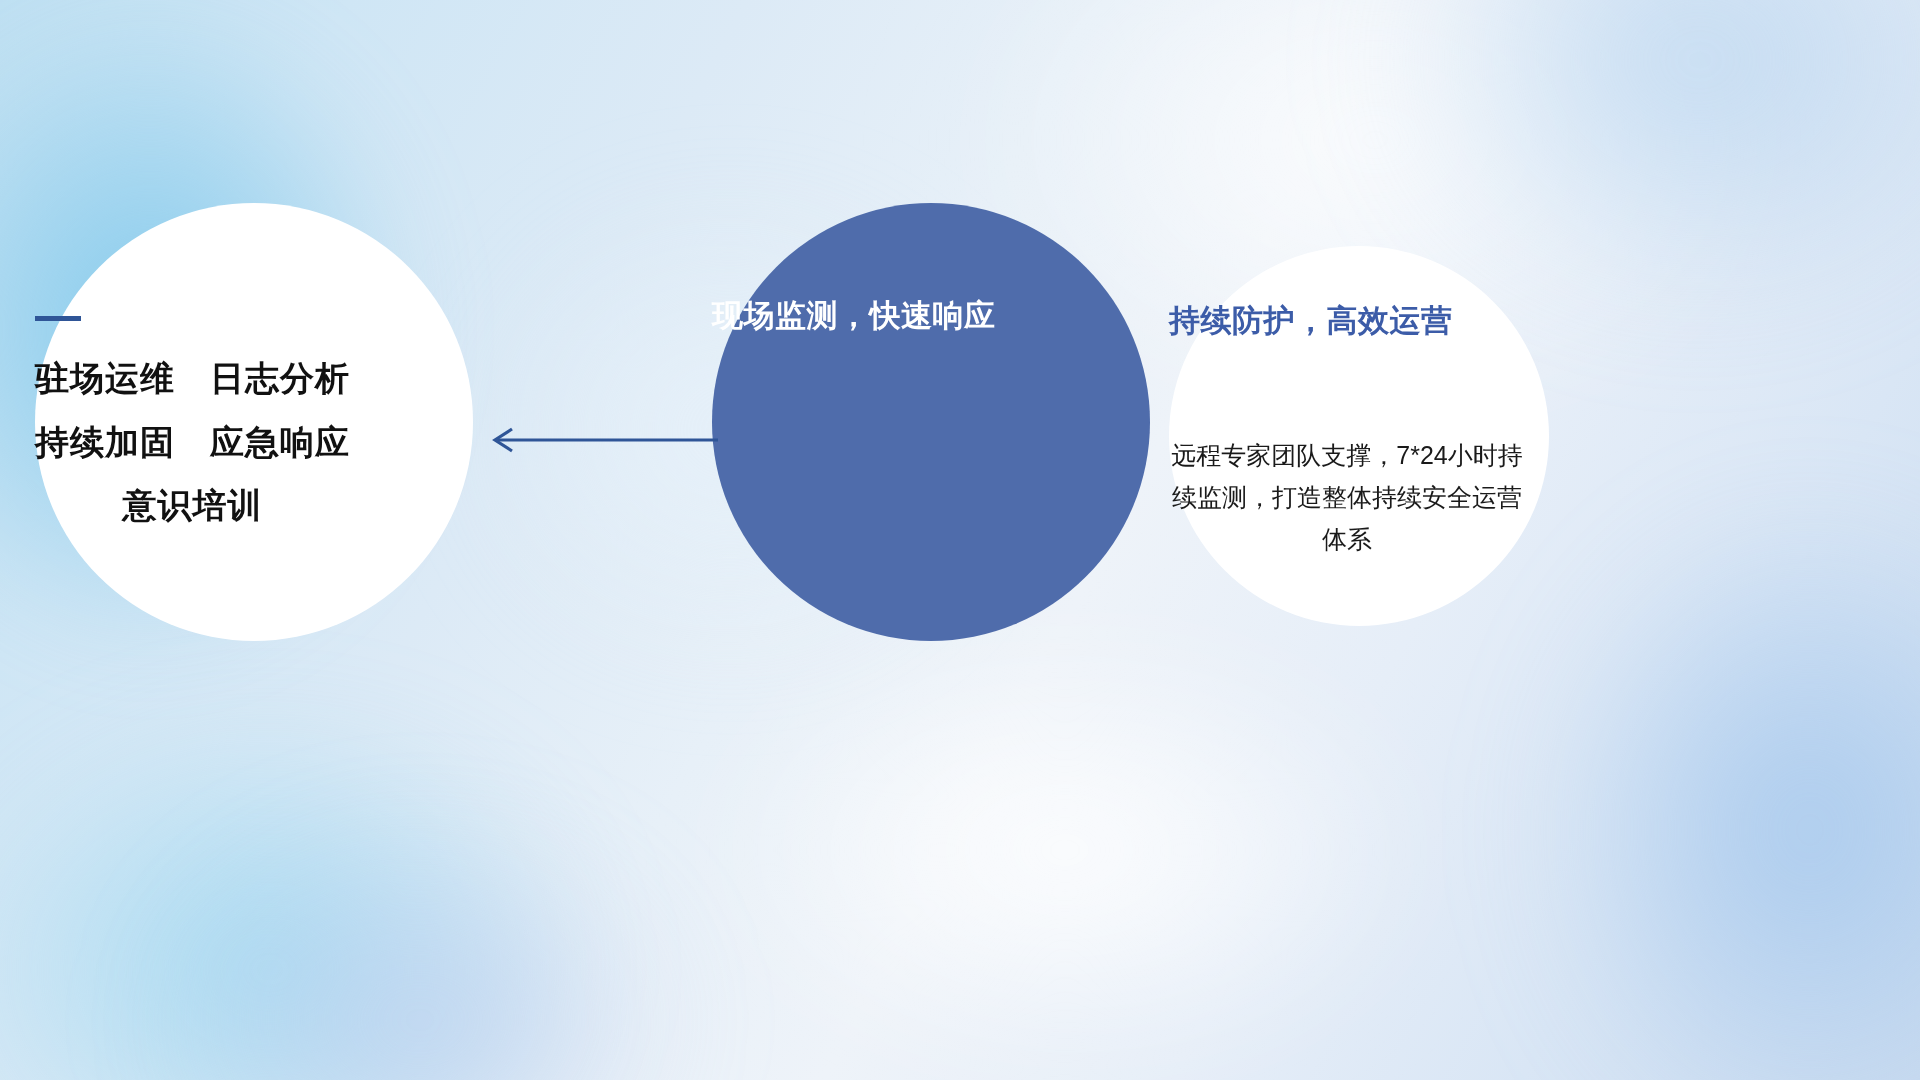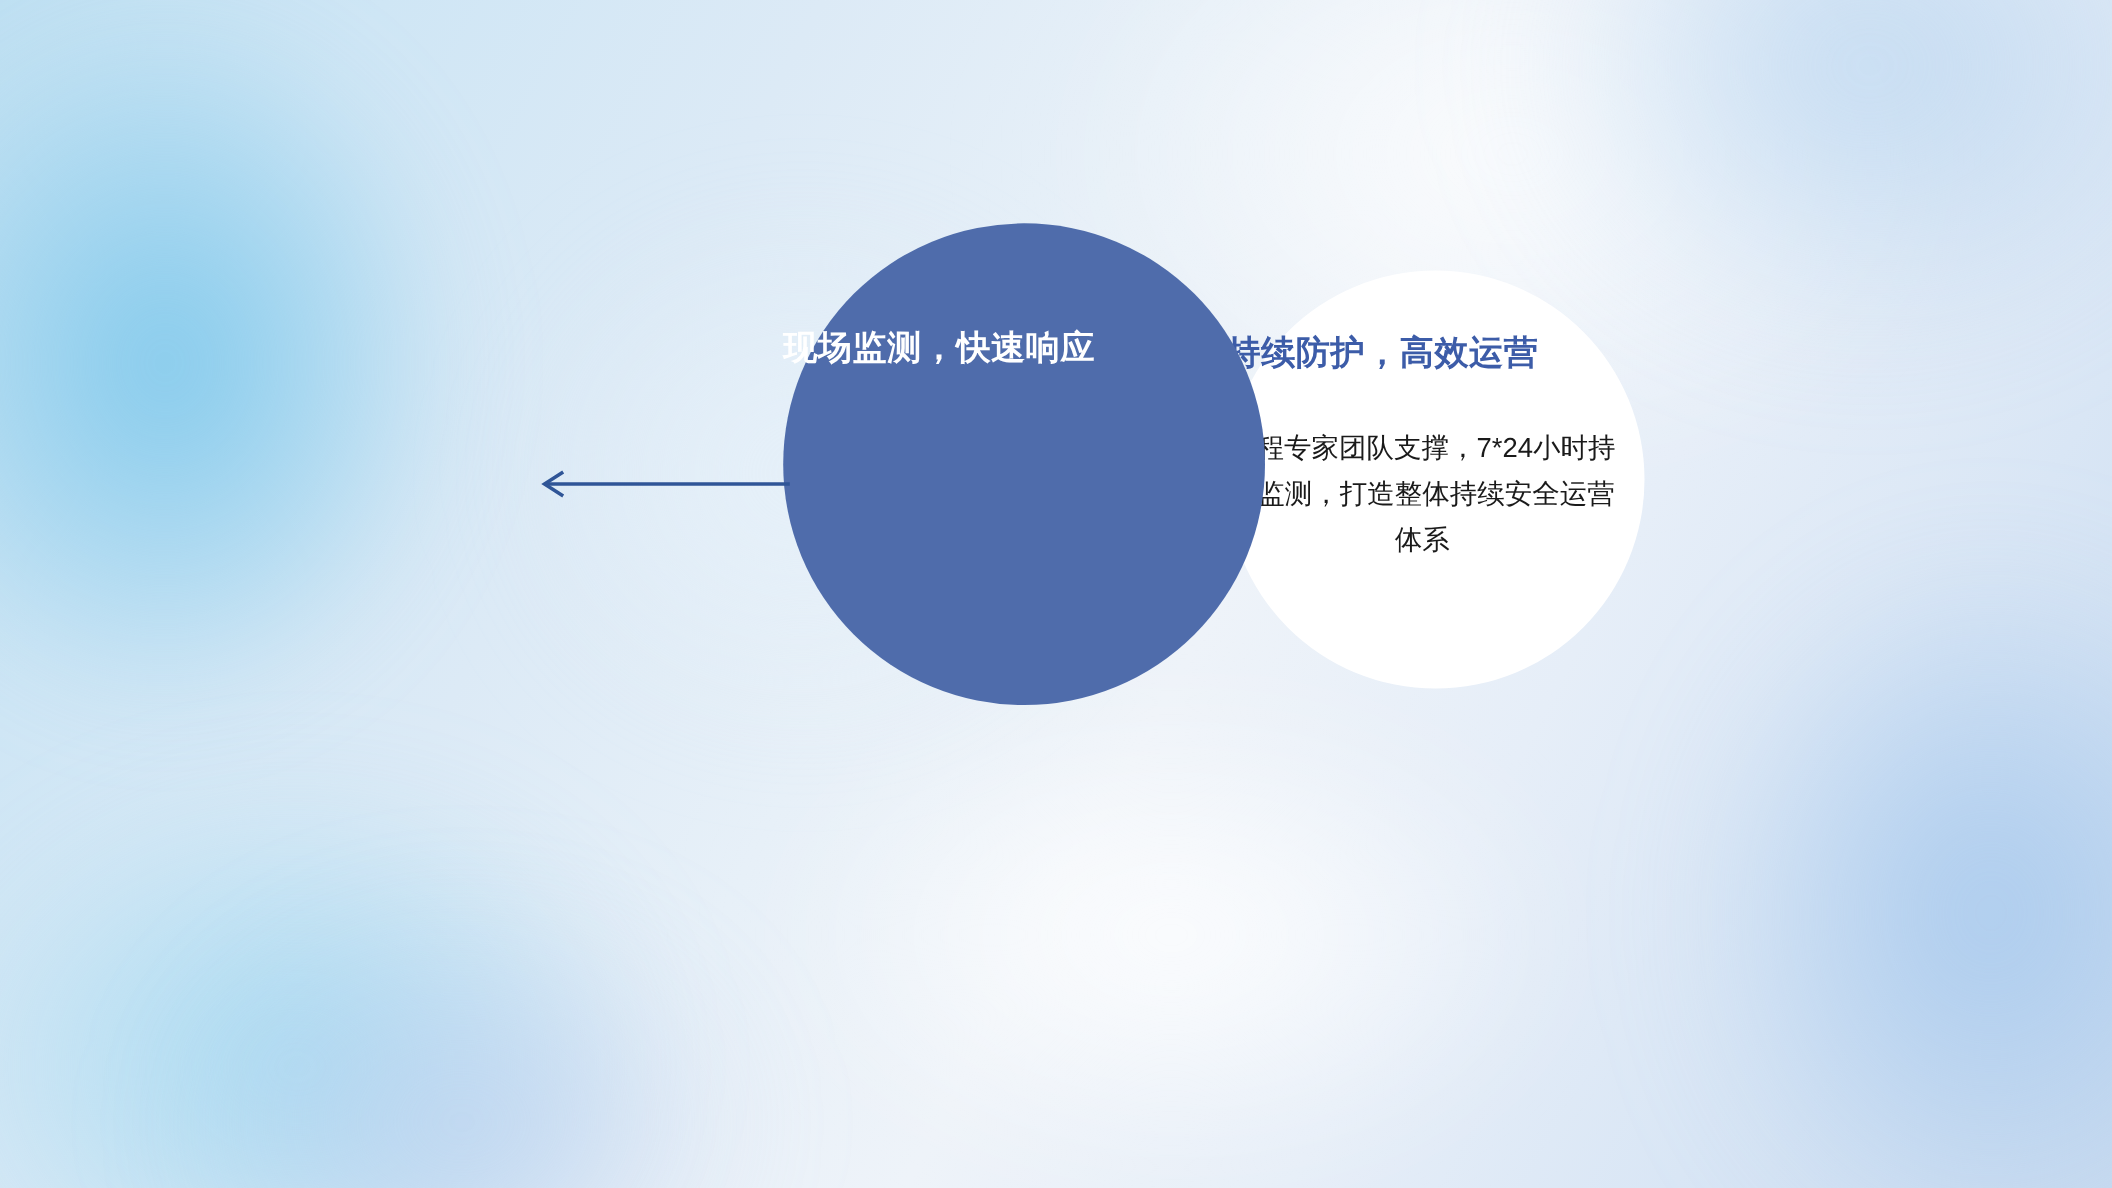--- a/index.html
+++ b/index.html
@@ -131,24 +131,25 @@
   #circle-middle .body {
     margin-top: 50px;
     width: 280px;
     font-size: 25px;
     color: #ffffff;
     line-height: 1.68;
     text-align: center;
   }
 
   #circle-right {
-    left: 1115px; top: 246px;
+    left: 1169px; top: 246px;
     width: 380px; height: 380px;
     background: #ffffff;
     z-index: 2;
+    gap: 48px;
   }
   #circle-right .heading {
     margin-top: 54px;
     font-size: 31px;
     font-weight: bold;
     color: #3c5ca8;
     letter-spacing: 0.5px;
     white-space: nowrap;
   }
   #circle-right .body {
@@ -175,20 +176,28 @@
 
   <div class="blob" id="blob-cyan-left"></div>
   <div class="blob" id="blob-cyan-bottom"></div>
   <div class="blob" id="blob-faint-mid"></div>
   <div class="blob" id="blob-white-upper"></div>
   <div class="blob" id="blob-white-center"></div>
   <div class="blob" id="blob-blue-topright"></div>
   <div class="blob" id="blob-blue-right"></div>
   <div class="blob" id="blob-lav-bottomleft"></div>
 
+  <div class="circle" id="circle-left">
+    <div class="dash"></div>
+    <div class="kw-lines">
+      <div class="kw-line">驻场运维　日志分析</div>
+      <div class="kw-line">持续加固　应急响应</div>
+      <div class="kw-line">意识培训</div>
+    </div>
+  </div>
 
   <div class="circle" id="circle-middle">
     <div class="heading">现场监测，快速响应</div>
   </div>
 
   <div class="circle" id="circle-right">
     <div class="heading">持续防护，高效运营</div>
     <div class="body">远程专家团队支撑，7*24小时持续监测，打造整体持续安全运营体系</div>
   </div>
 

